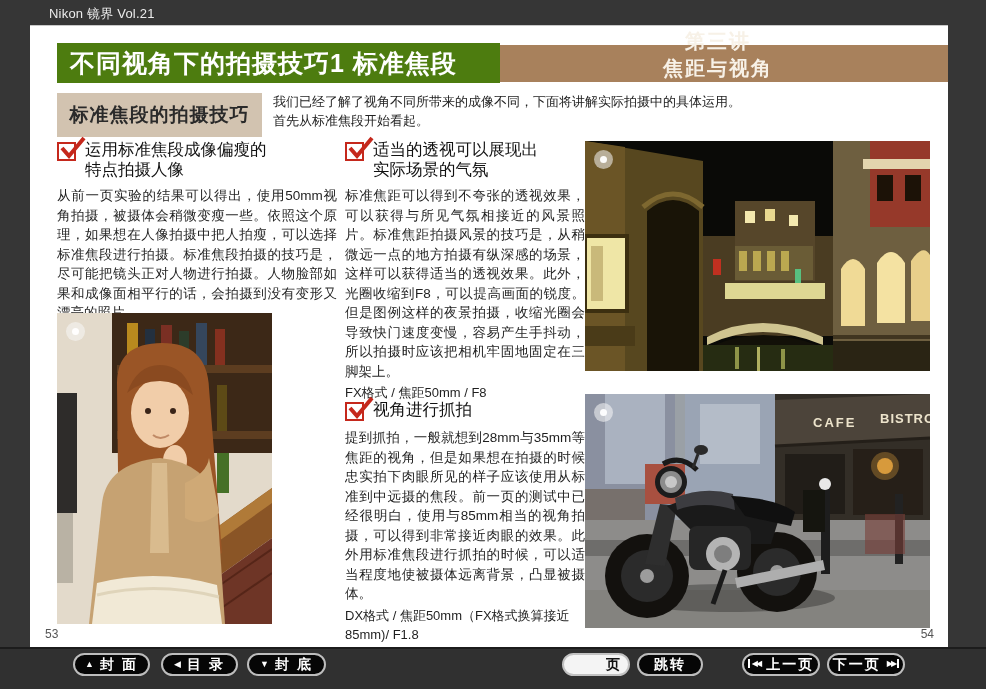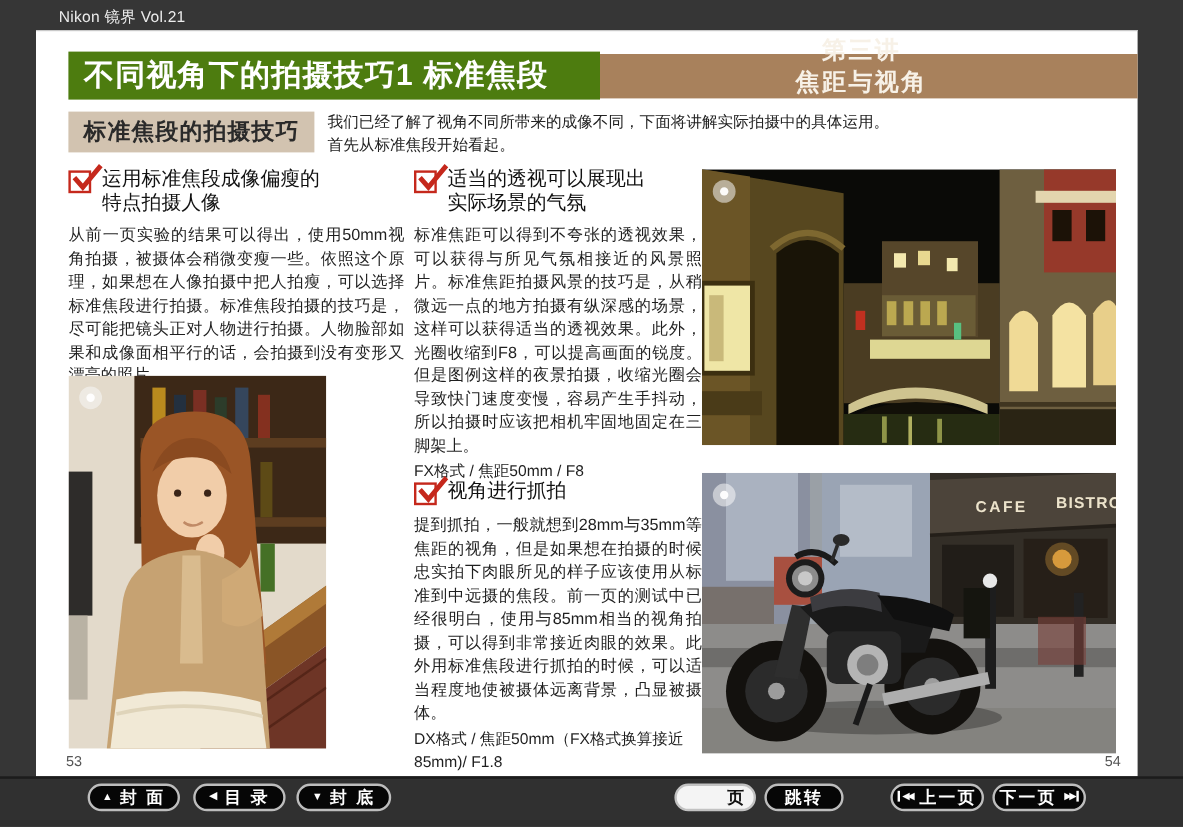--- a/index.html
+++ b/index.html
@@ -29,21 +29,21 @@
     position:absolute; left:470px; top:19px; width:448px; height:37px;
     background:#a8815c; color:#f7f1e7; font-size:20px; font-weight:bold;
     display:flex; align-items:center; justify-content:flex-end;
     padding-right:12px; letter-spacing:2px;flex-direction:column;
   }
   .banner-brown .vsep {
     display:inline-block; width:1px; height:19px; background:#f3ecdf;
     margin:0 9px 0 7px;
   }
   .section-label {
-    position:absolute; left:27px; top:67px; width:205px; height:34px;
+    position:absolute; left:27px; top:67px; width:205px; height:44px;
     background:#d2c3b0; color:#2a2a2a; font-weight:bold; font-size:19px;
     display:flex; align-items:center; justify-content:center; letter-spacing:1px;
     white-space:nowrap;
   }
   .intro {
     position:absolute; left:243px; top:66px; width:480px;
     font-size:13px; line-height:19px; color:#222;
   }
   
   .col-left  { position:absolute; left:27px;  top:113px; width:280px; }
@@ -68,21 +68,21 @@
   .photo-moto     { left:555px; top:368px; width:345px; height:234px; }
   .wm {
     position:absolute; left:9px; top:9px; width:19px; height:19px; border-radius:50%;
     background:rgba(248,248,248,.55);
   }
   .wm::after {
     content:""; position:absolute; left:6px; top:6px; width:7px; height:7px;
     border-radius:50%; background:rgba(255,255,255,.95);
   }
   .pageno { position:absolute; top:601px; font-size:12px; color:#555; }
-  .pageno-left { left:25px; }
+  .pageno-left { left:15px; }
   .pageno-right { right:14px; }
   
   .navbar {
     position:absolute; left:0; bottom:0; width:986px; height:42px;
     background:#303030; border-top:2px solid #1c1c1c;
   }
   .pill {
     position:absolute; top:4px; height:23px;
     background:#060606; border:2px solid #bdbdbd; border-radius:13px;
     color:#fff; font-size:14px; font-weight:bold;

